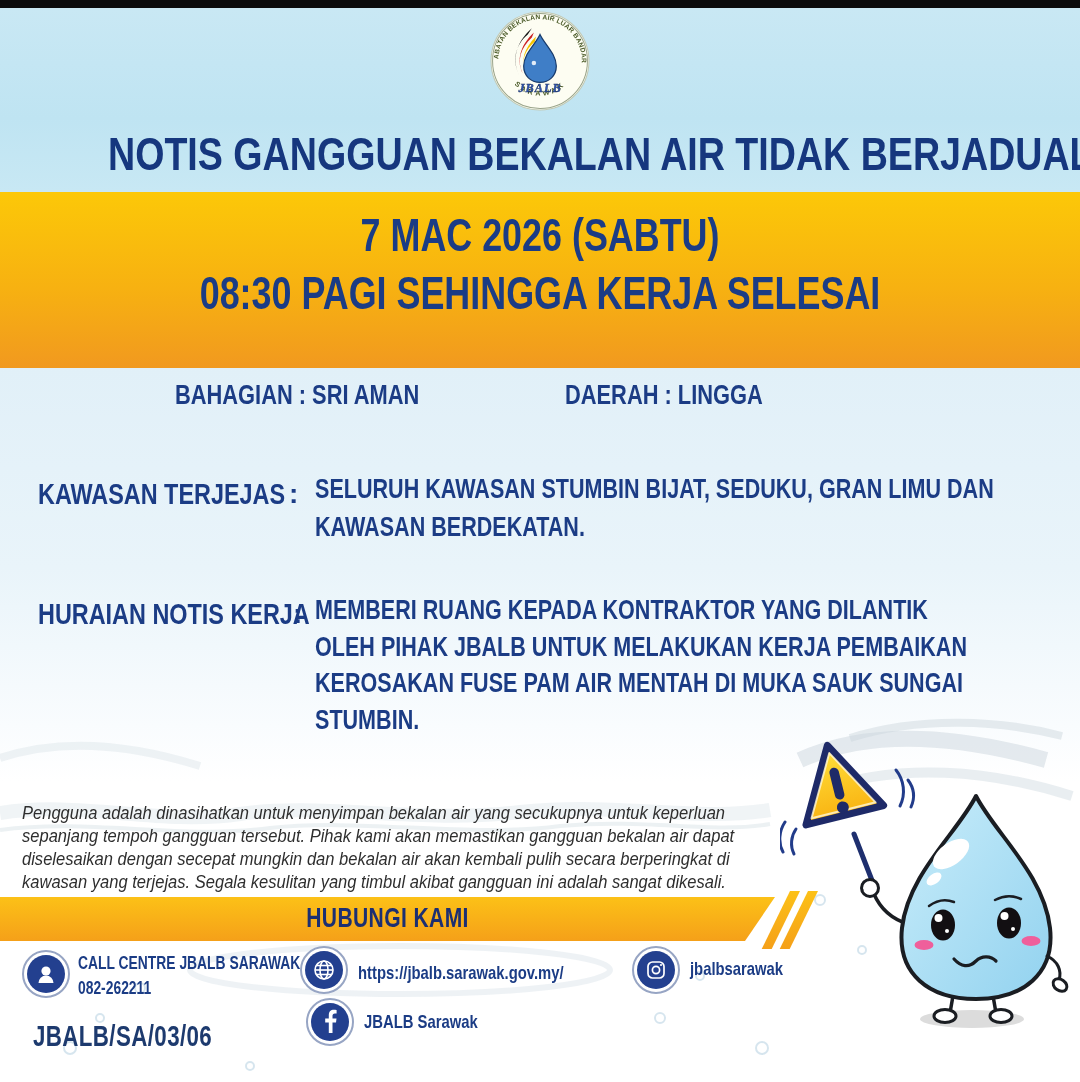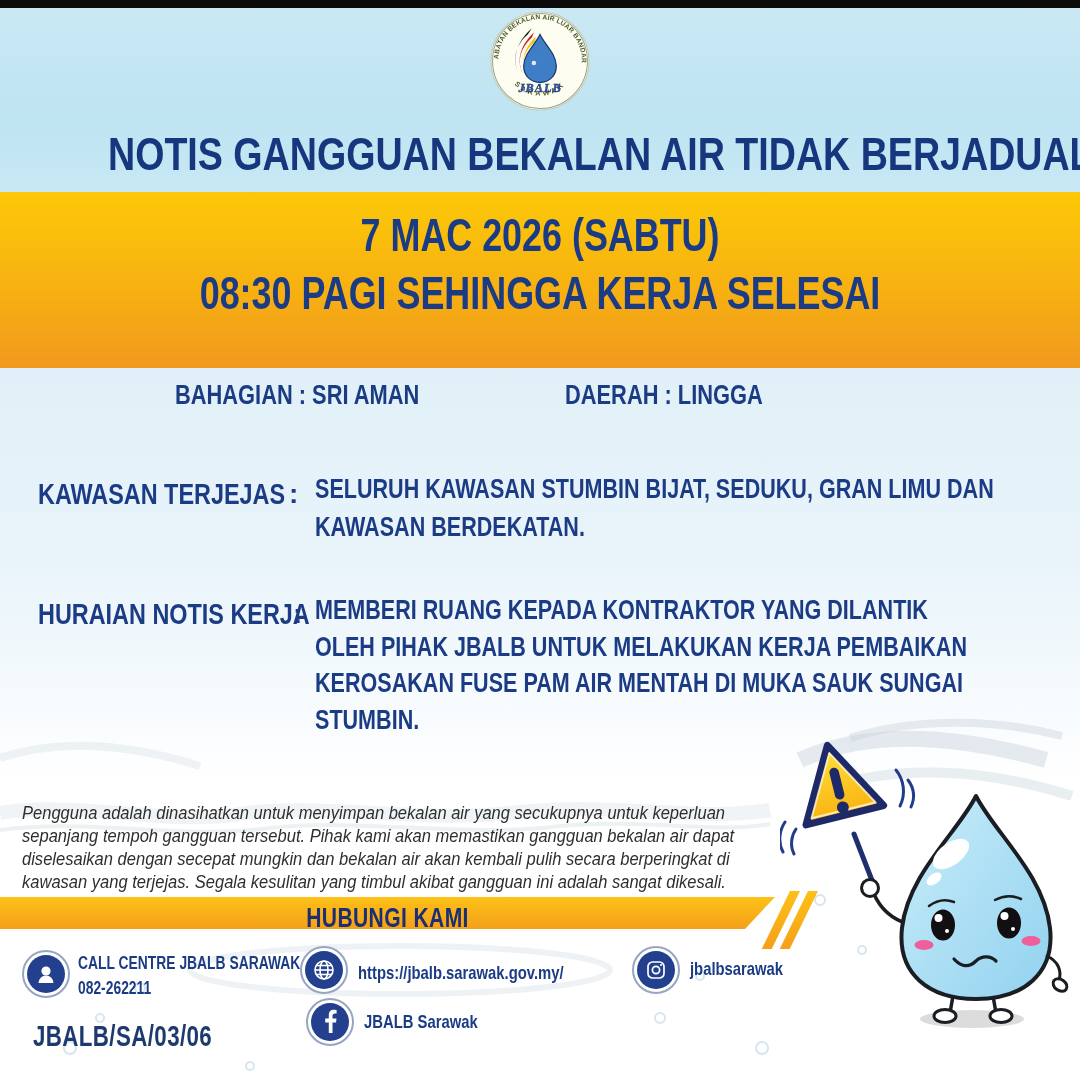--- a/index.html
+++ b/index.html
@@ -24,21 +24,21 @@
          color:#16377e;letter-spacing:0px;white-space:nowrap;}
   #date-text{left:0;top:206px;width:1080px;text-align:center;font-size:46px;font-weight:700;
          color:#1b3c85;line-height:58px;white-space:nowrap;}
   .loc{font-size:28px;font-weight:700;color:#1b3c85;white-space:nowrap;}
   .sec-label{font-size:30px;font-weight:700;color:#1b3c85;white-space:nowrap;}
   .sec-colon{font-size:28px;font-weight:700;color:#1b3c85;}
   .sec-value{font-size:28px;font-weight:700;color:#1b3c85;white-space:nowrap;}
   #kawasan-value{line-height:38px;}
   #huraian-value{line-height:36.5px;}
   #disclaimer{font-style:italic;font-size:19px;line-height:23px;color:#2e2e2e;white-space:nowrap;}
-  #contact-banner{left:0;top:897px;width:775px;height:32px;
+  #contact-banner{left:0;top:897px;width:775px;height:44px;
          background:linear-gradient(180deg,#fcc117 0%,#f5a019 100%);
          clip-path:polygon(0 0,100% 0,calc(100% - 30px) 100%,0 100%);}
   #contact-banner-text{width:775px;text-align:center;line-height:42px;font-size:27px;
          font-weight:700;color:#1c2f72;letter-spacing:.5px;white-space:nowrap;}
   .stripe{top:891px;width:10px;height:58px;transform:skewX(-26deg);transform-origin:top left;
          background:linear-gradient(180deg,#fcc117 0%,#f5a019 100%);}
   .cicle{width:48px;height:48px;border-radius:50%;background:#ffffff;border:2px solid #97a5c4;
          box-sizing:border-box;display:flex;align-items:center;justify-content:center;}
   .cinner{width:38px;height:38px;border-radius:50%;background:#23408f;display:flex;
          align-items:center;justify-content:center;}

